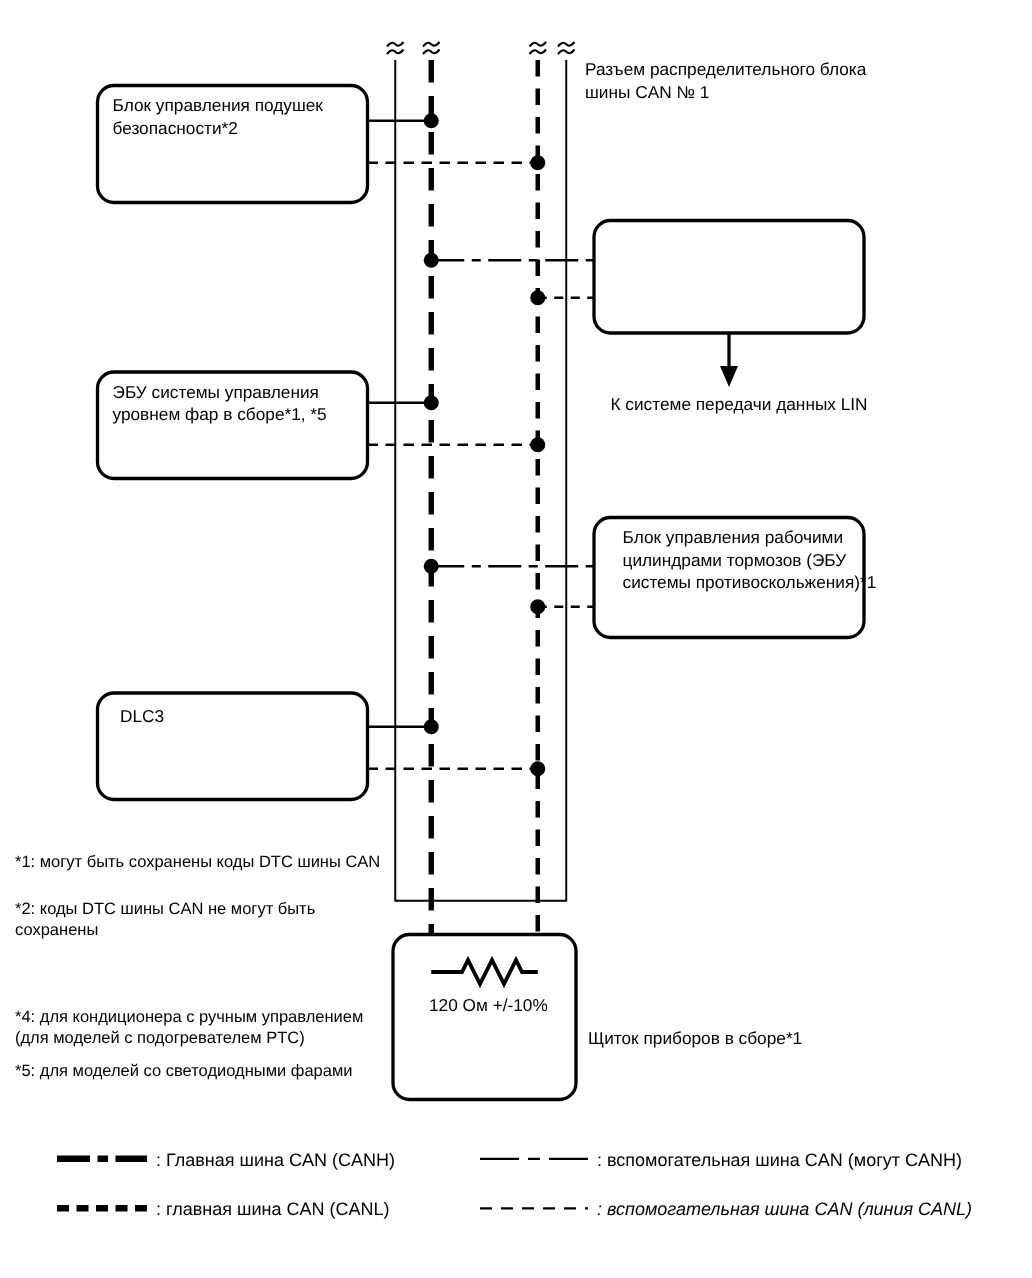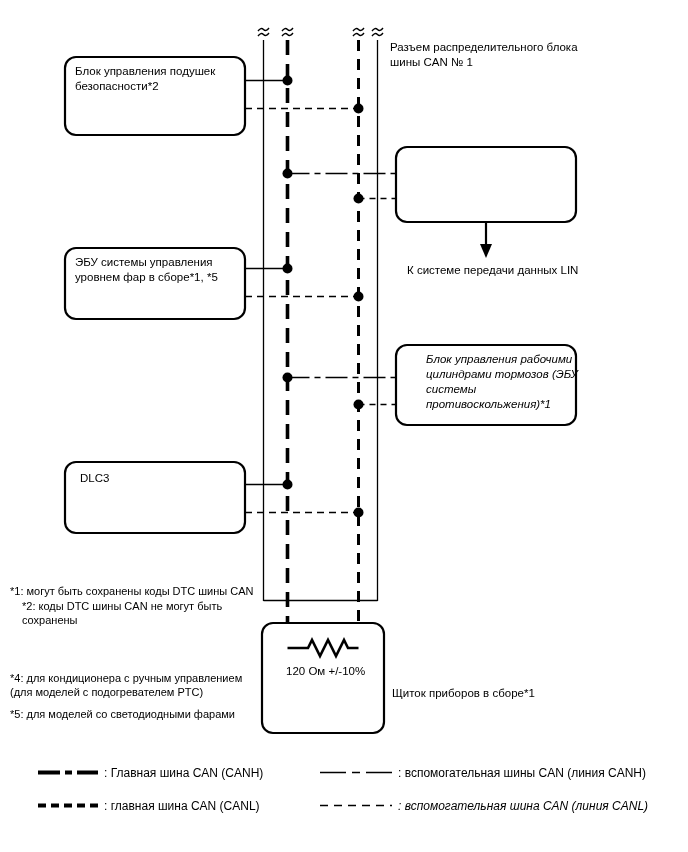--- a/index.html
+++ b/index.html
@@ -137,38 +137,38 @@
 
   <div class="box-label" style="left:75px; top:64px; width:168px;">Блок управления подушек
 безопасности*2</div>
 
   <div class="box-label" style="left:75px; top:255px; width:168px;">ЭБУ системы управления
 уровнем фар в сборе*1, *5</div>
 
   <div class="box-label" style="left:80px; top:471px; width:160px;">DLC3</div>
 
 
-  <div class="box-label" style="left:426px; top:352px; width:172px;font-style:italic;">Блок управления рабочими
+  <div class="box-label" style="left:415px; top:352px; width:172px;">Блок управления рабочими
 цилиндрами тормозов (ЭБУ
 системы противоскольжения)*1</div>
 
   <div class="plain-label" style="left:390px; top:40px; width:230px;">Разъем распределительного блока
 шины CAN № 1</div>
 
   <div class="plain-label" style="left:407px; top:263px; width:240px;">К системе передачи данных LIN</div>
 
   <div class="plain-label" style="left:286px; top:664px; width:120px;">120 Ом +/-10%</div>
 
   <div class="plain-label" style="left:392px; top:686px; width:230px;">Щиток приборов в сборе*1</div>
 
-  <div class="note-line" style="left:10px; top:568px; width:250px;margin-top:16px;">*1: могут быть сохранены коды DTC шины CAN</div>
-  <div class="note-line" style="left:22px; top:599px; width:250px;">*2: коды DTC шины CAN не могут быть
+  <div class="note-line" style="left:10px; top:568px; width:250px;">*1: могут быть сохранены коды DTC шины CAN</div>
+  <div class="note-line" style="left:10px; top:599px; width:250px;">*2: коды DTC шины CAN не могут быть
 сохранены</div>
   <div class="note-line" style="left:10px; top:671px; width:250px;">*4: для кондиционера с ручным управлением
 (для моделей с подогревателем PTC)</div>
   <div class="note-line" style="left:10px; top:707px; width:250px;">*5: для моделей со светодиодными фарами</div>
 
   <div class="legend-label" style="left:104px; top:766px;">: Главная шина CAN (CANH)</div>
   <div class="legend-label" style="left:104px; top:799px;">: главная шина CAN (CANL)</div>
-  <div class="legend-label" style="left:398px; top:766px;">: вспомогательная шины CAN (линия CANH)</div>
+  <div class="legend-label" style="left:398px; top:766px;">: вспомогательная шина CAN (могут CANH)</div>
   <div class="legend-label" style="left:398px; top:799px;font-style:italic;">: вспомогательная шина CAN (линия CANL)</div>
 
 </div>
 
 </body></html>

